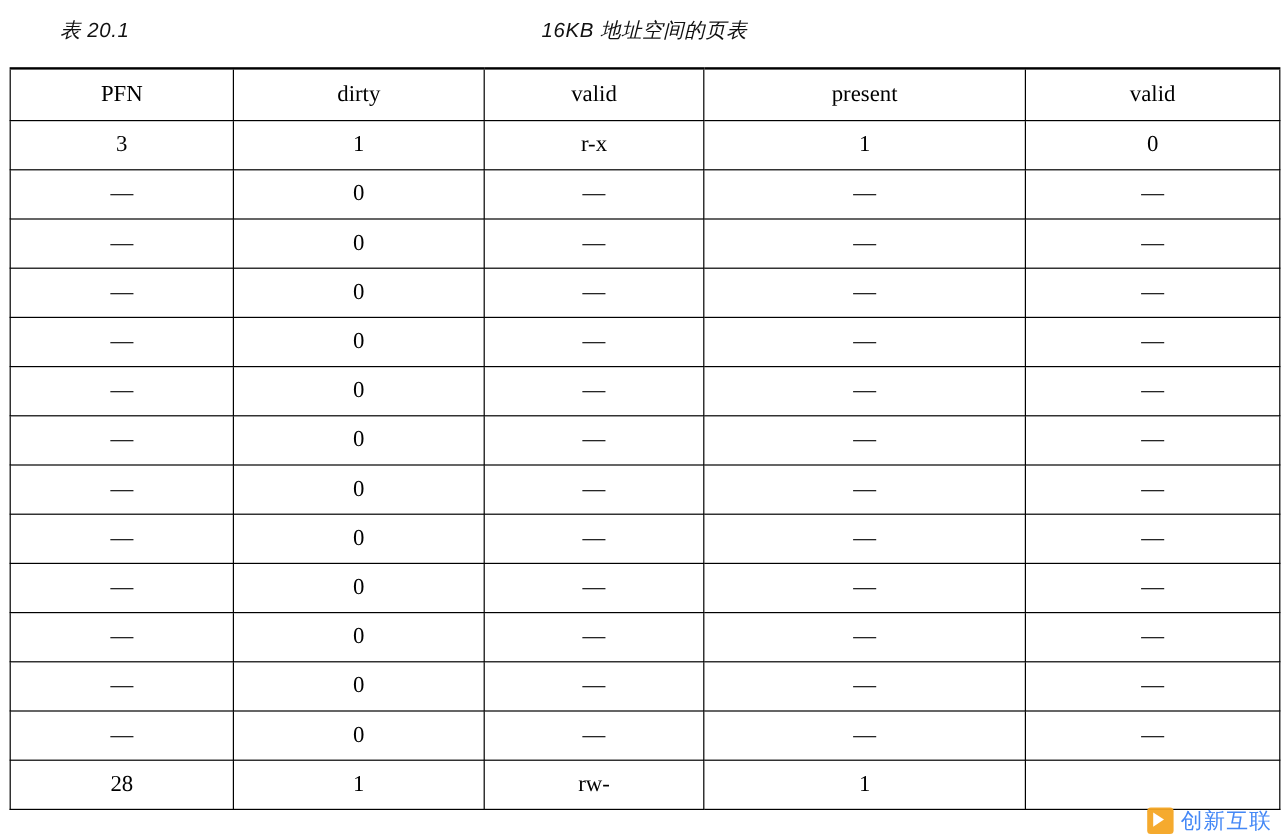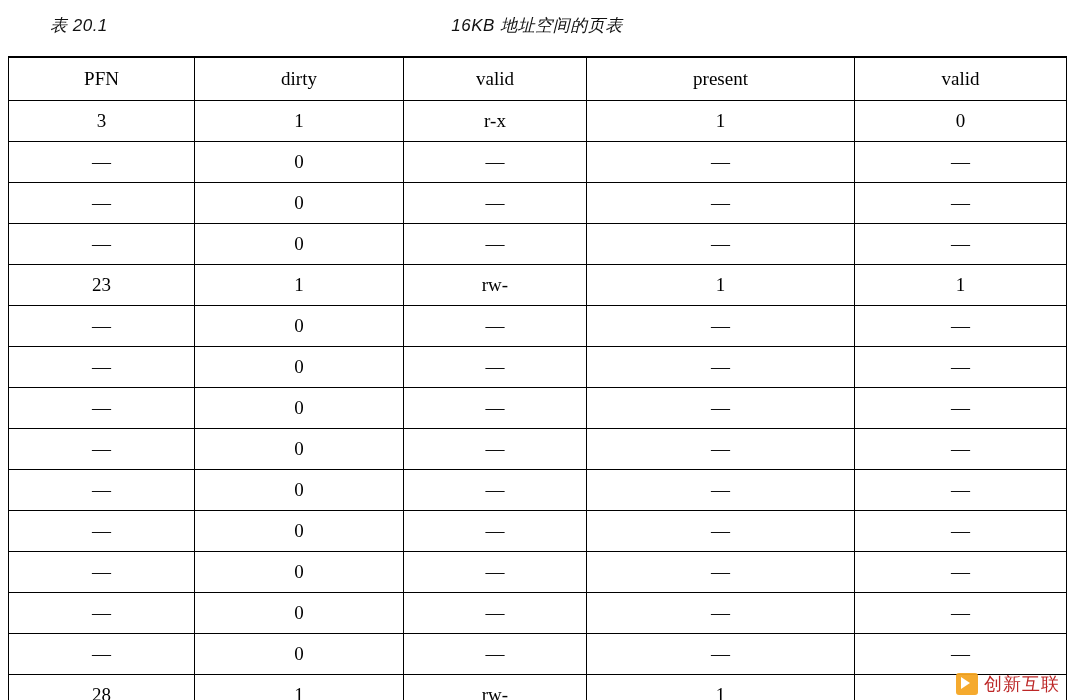--- a/index.html
+++ b/index.html
@@ -120,21 +120,21 @@
     top: 4px;
     width: 0;
     height: 0;
     border-left: 9px solid #ffffff;
     border-top: 6px solid transparent;
     border-bottom: 6px solid transparent;
   }
   .wm-text {
     font-family: "Liberation Sans", sans-serif;
     font-size: 18px;
-    color: #b91c1c;
+    color: #3b82f6;
     letter-spacing: 1px;
   }
 </style>
 </head>
 <body>
 
 <div class="page">
 
   <div class="caption-row">
     <div class="caption-label">表 20.1</div>
@@ -181,27 +181,20 @@
         <td>—</td>
       </tr>
       <tr class="body-row">
         <td>—</td>
         <td>0</td>
         <td>—</td>
         <td>—</td>
         <td>—</td>
       </tr>
       <tr class="body-row">
-        <td>23</td>
-        <td>1</td>
-        <td>rw-</td>
-        <td>1</td>
-        <td>1</td>
-      </tr>
-      <tr class="body-row">
         <td>—</td>
         <td>0</td>
         <td>—</td>
         <td>—</td>
         <td>—</td>
       </tr>
       <tr class="body-row">
         <td>—</td>
         <td>0</td>
         <td>—</td>

